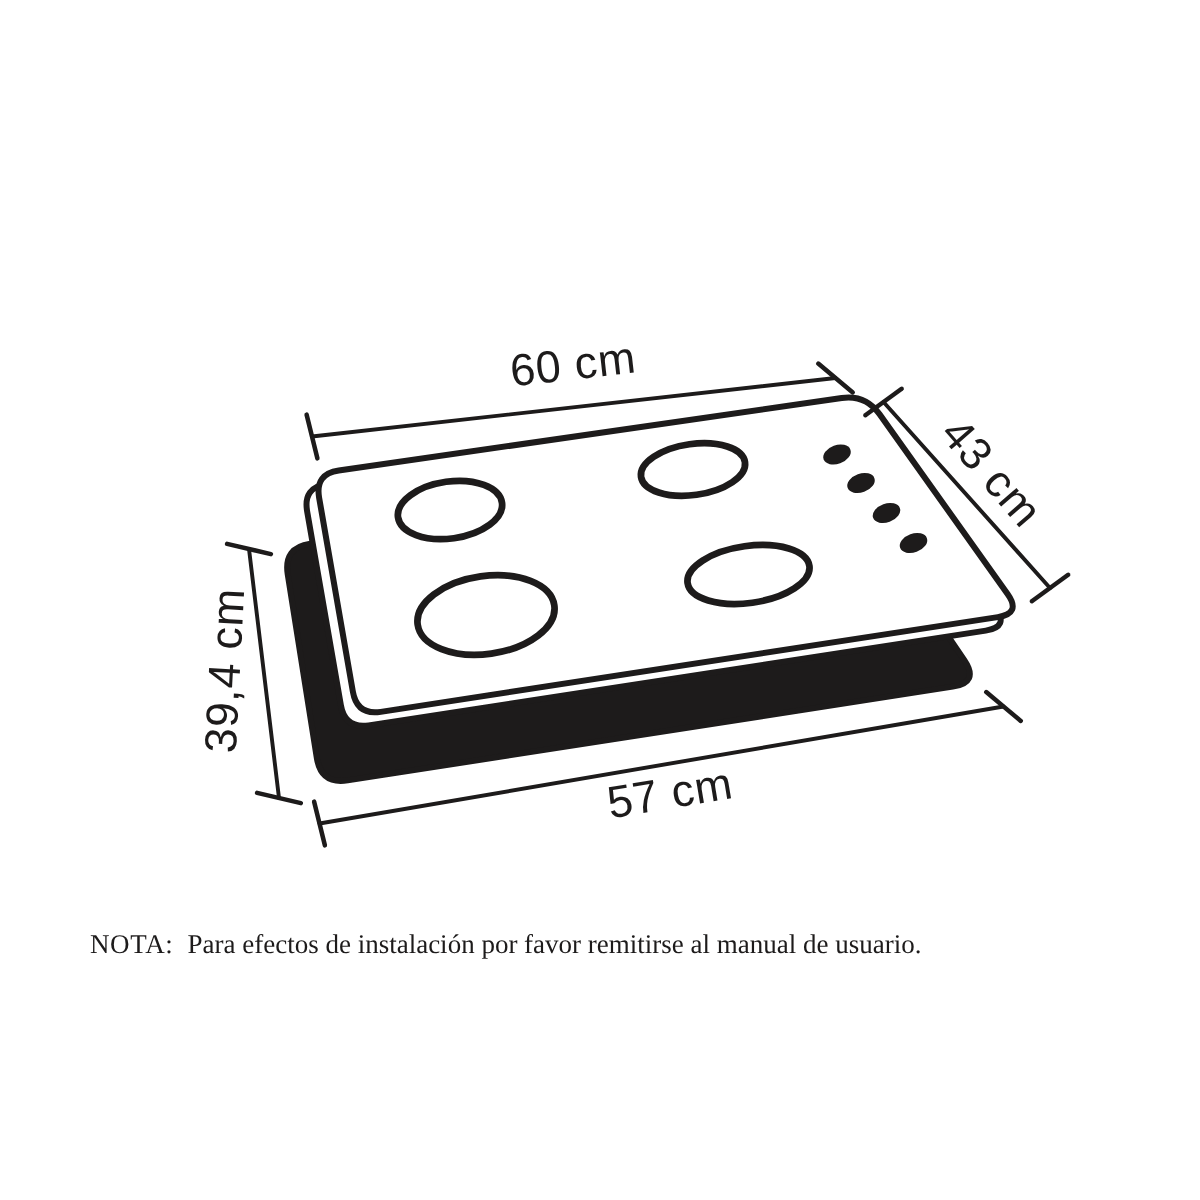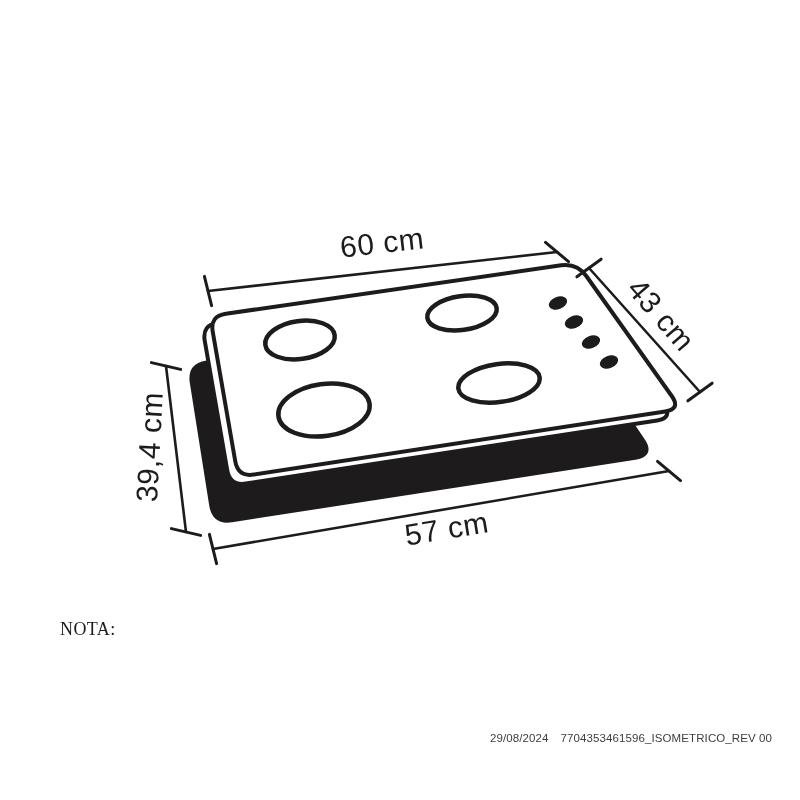--- a/index.html
+++ b/index.html
@@ -104,20 +104,17 @@
     </g>
 
     <text class="dim-label" transform="translate(382 243) rotate(-6.5)" text-anchor="middle" y="10">60 cm</text>
     <text class="dim-label" transform="translate(661 315) rotate(49)" text-anchor="middle" y="10">43 cm</text>
     <text class="dim-label" transform="translate(150 447) rotate(-87)" text-anchor="middle" y="10">39,4 cm</text>
     <text class="dim-label" transform="translate(445 519) rotate(-9.5)" text-anchor="middle" y="20">57 cm</text>
   </svg>
 
   <div class="note-row">
     <span class="note-label">NOTA:</span>
+    <span class="note-text">Para efectos de instalación por favor remitirse al manual de usuario.</span>
   </div>
 
-  <div class="footer-row">
-    <span>29/08/2024</span>
-    <span>7704353461596_ISOMETRICO_REV 00</span>
-  </div>
 
 </div>
 
 </body></html>

